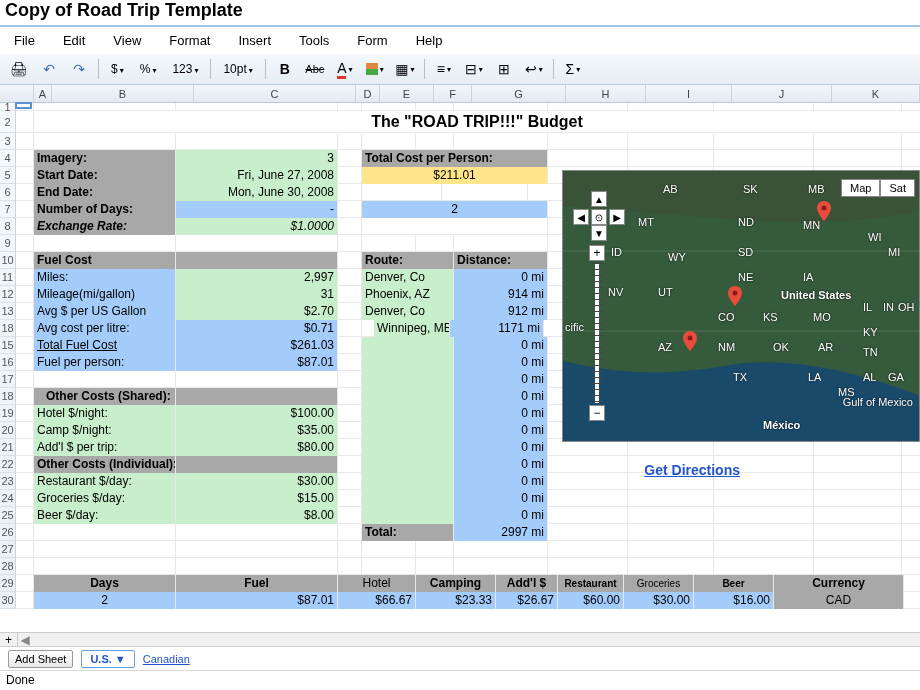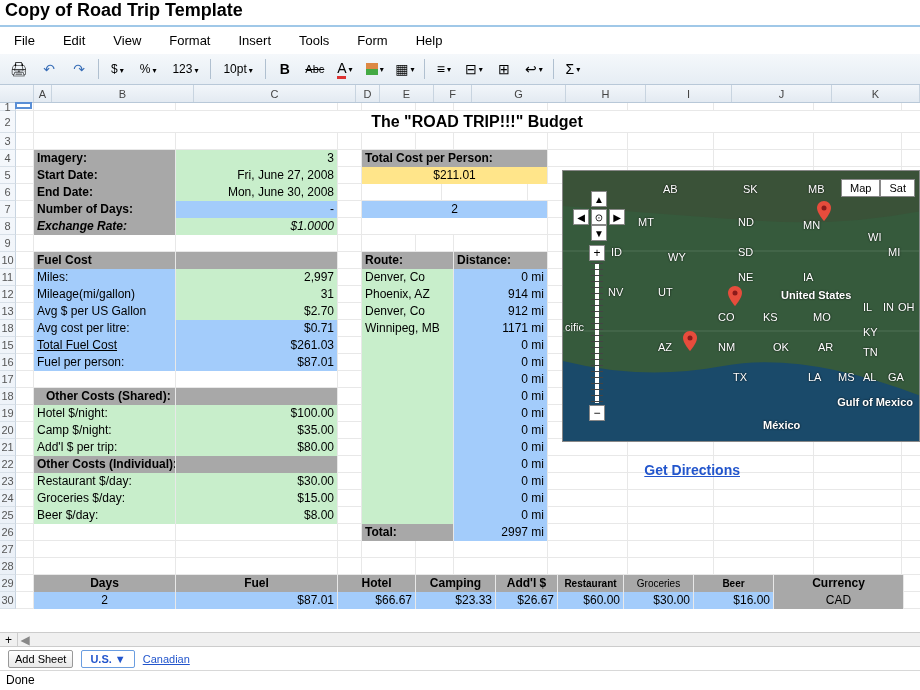--- a/index.html
+++ b/index.html
@@ -304,21 +304,21 @@
         <div class="cell" style="width: 80px; height: 17px; line-height: 17px;"></div>
         <div class="cell" style="width: 86px; height: 17px; line-height: 17px;"></div>
         <div class="cell" style="width: 100px; height: 17px; line-height: 17px;"></div>
         <div class="cell" style="width: 88px; height: 17px; line-height: 17px;"></div>
       </div>
       <div class="row" style="height: 17px;">
         <div class="cell" style="width: 18px; height: 17px; line-height: 17px;"></div>
         <div class="cell bg-blue" style="width: 142px; height: 17px; line-height: 17px;">Avg cost per litre:</div>
         <div class="cell bg-blue right" style="width: 162px; height: 17px; line-height: 17px;">$0.71</div>
         <div class="cell" style="width: 24px; height: 17px; line-height: 17px;"></div>
-        <div class="cell bg-mint" style="width: 92px; height: 17px; line-height: 17px;">Winnipeg, MB</div>
+        <div class="cell bg-mint" style="width: 76px; height: 17px; line-height: 17px; margin-left: 12px;">Winnipeg, MB</div>
         <div class="cell bg-blue right" style="width: 94px; height: 17px; line-height: 17px;">1171 mi</div>
         <div class="cell" style="width: 80px; height: 17px; line-height: 17px;"></div>
         <div class="cell" style="width: 86px; height: 17px; line-height: 17px;"></div>
         <div class="cell" style="width: 100px; height: 17px; line-height: 17px;"></div>
         <div class="cell" style="width: 88px; height: 17px; line-height: 17px;"></div>
       </div>
       <div class="row" style="height: 17px;">
         <div class="cell" style="width: 18px; height: 17px; line-height: 17px;"></div>
         <div class="cell bg-blue" style="width: 142px; height: 17px; line-height: 17px; text-decoration: underline;">Total Fuel Cost</div>
         <div class="cell bg-blue right" style="width: 162px; height: 17px; line-height: 17px;">$261.03</div>
@@ -485,21 +485,21 @@
         <div class="cell" style="width: 94px; height: 17px; line-height: 17px;"></div>
         <div class="cell" style="width: 80px; height: 17px; line-height: 17px;"></div>
         <div class="cell" style="width: 86px; height: 17px; line-height: 17px;"></div>
         <div class="cell" style="width: 100px; height: 17px; line-height: 17px;"></div>
         <div class="cell" style="width: 88px; height: 17px; line-height: 17px;"></div>
       </div>
       <div class="row" style="height: 17px;">
         <div class="cell" style="width: 18px; height: 17px; line-height: 17px;"></div>
         <div class="cell bg-gray2 center" style="width: 142px; height: 17px; line-height: 17px;;font-weight:bold">Days</div>
         <div class="cell bg-gray2 center" style="width: 162px; height: 17px; line-height: 17px;;font-weight:bold">Fuel</div>
-        <div class="cell bg-gray2 center" style="width: 78px; height: 17px; line-height: 17px;;font-weight:bold;font-size:12px">Hotel</div>
+        <div class="cell bg-gray2 center" style="width: 78px; height: 17px; line-height: 17px;;font-weight:normal;font-size:12px">Hotel</div>
         <div class="cell bg-gray2 center" style="width: 80px; height: 17px; line-height: 17px;;font-weight:bold;font-size:12px">Camping</div>
         <div class="cell bg-gray2 center" style="width: 62px; height: 17px; line-height: 17px;;font-weight:bold;font-size:12px">Add'l $</div>
         <div class="cell bg-gray2 center" style="width: 66px; height: 17px; line-height: 17px;;font-weight:bold;font-size:10px">Restaurant</div>
         <div class="cell bg-gray2 center" style="width: 70px; height: 17px; line-height: 17px;;font-weight:normal;font-size:10px">Groceries</div>
         <div class="cell bg-gray2 center" style="width: 80px; height: 17px; line-height: 17px;;font-weight:bold;font-size:10px">Beer</div>
         <div class="cell bg-gray2 center" style="width: 130px; height: 17px; line-height: 17px;;font-weight:bold;font-size:12px">Currency</div>
       </div>
       <div class="row" style="height: 17px;">
         <div class="cell" style="width: 18px; height: 17px; line-height: 17px;"></div>
         <div class="cell bg-blue center" style="width: 142px; height: 17px; line-height: 17px;">2</div>
@@ -546,25 +546,25 @@
     <span class="map-state" style="left:200px;top:140px">KS</span>
     <span class="map-state" style="left:250px;top:140px">MO</span>
     <span class="map-state" style="left:300px;top:155px">KY</span>
     <span class="map-state" style="left:95px;top:170px">AZ</span>
     <span class="map-state" style="left:155px;top:170px">NM</span>
     <span class="map-state" style="left:210px;top:170px">OK</span>
     <span class="map-state" style="left:255px;top:170px">AR</span>
     <span class="map-state" style="left:300px;top:175px">TN</span>
     <span class="map-state" style="left:170px;top:200px">TX</span>
     <span class="map-state" style="left:245px;top:200px">LA</span>
-    <span class="map-state" style="left:275px;top:200px">MS</span>
+    <span class="map-state" style="left:275px;top:215px">MS</span>
     <span class="map-state" style="left:300px;top:200px">AL</span>
     <span class="map-state" style="left:325px;top:200px">GA</span>
     <span class="map-state" style="left:218px;top:118px;font-weight:bold">United States</span>
-    <span class="map-state" style="right:6px;top:225px;font-weight:bold;text-align:right">Gulf of Mexico</span>
+    <span class="map-state" style="right:6px;top:225px;font-weight:normal;text-align:right">Gulf of Mexico</span>
     <span class="map-state" style="left:200px;top:248px;font-weight:bold">México</span>
     <span class="map-state" style="left:2px;top:150px">cific</span>
   </div>
   <div class="map-marker" style="left:254px;top:30px"><svg viewBox="0 0 14 20">
         <path d="M7,0 C3,0 0,3 0,7 C0,12 7,20 7,20 S14,12 14,7 C14,3 11,0 7,0" fill="#e74c3c"></path>
         <circle cx="7" cy="7" r="2.5" fill="#8b1a1a"></circle>
       </svg></div>
   <div class="map-marker" style="left:165px;top:115px"><svg viewBox="0 0 14 20">
         <path d="M7,0 C3,0 0,3 0,7 C0,12 7,20 7,20 S14,12 14,7 C14,3 11,0 7,0" fill="#e74c3c"></path>
         <circle cx="7" cy="7" r="2.5" fill="#8b1a1a"></circle>

